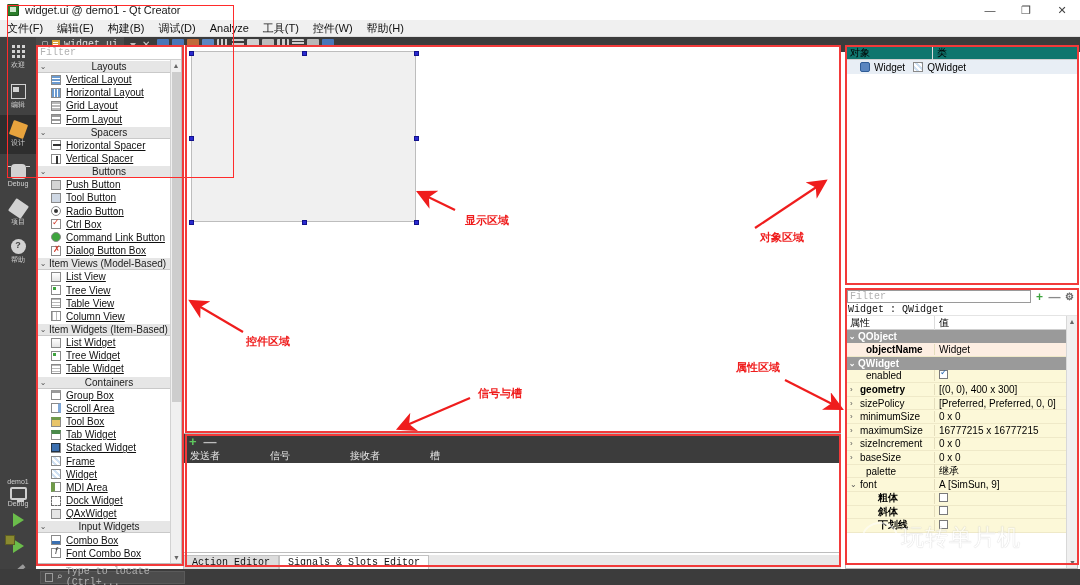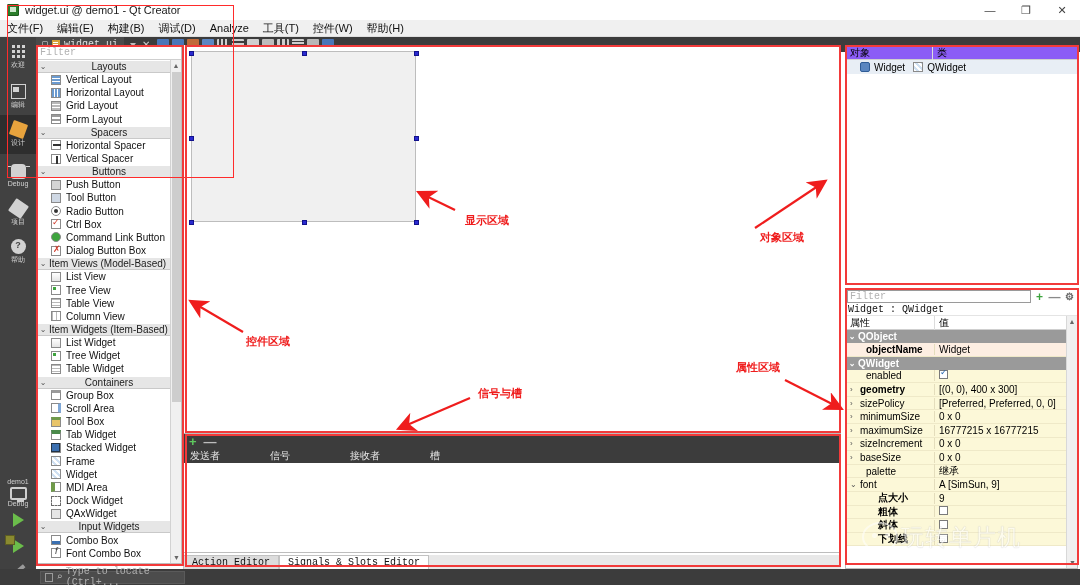--- a/index.html
+++ b/index.html
@@ -193,21 +193,21 @@
     border-bottom: 1px solid #c9c9c9; display: flex; align-items: center;
     font-size: 10px; color: #202020;
   }
   .wb-cat .chev {
     width: 12px; text-align: center; color: #555; font-size: 8px;
   }
   .wb-cat .cat-label { flex: 1; text-align: center; padding-right: 12px; }
   .wb-cat.left-label .cat-label { text-align: left; padding-right: 0; }
   .wb-row {
     height: 13.2px; display: flex; align-items: center; font-size: 10px;
-    color: #101010; padding-left: 14px;
+    color: #101010; padding-left: 14px; text-decoration: underline;
   }
   .wb-ic {
     width: 10px; height: 10px; margin-right: 5px; flex: none;
     border: 1px solid #8a8a8a; background: #f4f4f4;
   }
   .ic-vlayout { background: repeating-linear-gradient(#6a9bd1 0 2px, #fff 2px 3px); }
   .ic-hlayout { background: repeating-linear-gradient(90deg, #6a9bd1 0 2px, #fff 2px 3px); }
   .ic-glayout { background:
       repeating-linear-gradient(#b9b9b9 0 2px, #fff 2px 3px),
       repeating-linear-gradient(90deg, #b9b9b9 0 2px, #fff 2px 3px); }
@@ -335,21 +335,21 @@
   .loc-sq { width: 9px; height: 9px; border: 1px solid #9a9a9a; margin: 0 4px; }
   .out-tabs { display: flex; align-items: center; gap: 10px; margin-left: 6px; }
   .out-tab { color: #d8d8d8; font-size: 10px; }
 
   
   .objinspector {
     position: absolute; left: 845px; top: 45px; width: 233px; height: 239px;
     background: #fff; border: 1px solid #bdbdbd;
   }
   .oi-head {
-    height: 14px; display: flex; background: #8b5cf6;
+    height: 14px; display: flex; background: #0f766e;
     border-bottom: 1px solid #cfcfcf; font-size: 10px; align-items: center;
   }
   .oi-head .c1 { width: 86px; padding-left: 4px; }
   .oi-head .c2 { flex: 1; padding-left: 4px; border-left: 1px solid #dcdcdc; }
   .oi-row {
     height: 14px; display: flex; align-items: center; background: #e8eef5;
     font-size: 10px; padding-left: 14px;
   }
   .oi-ic {
     width: 10px; height: 10px; margin-right: 4px; background: #5a86c0;
@@ -844,27 +844,20 @@
         <div class="pe-row y">
           <div class="k">
             <span class="exp">⌄</span>
             <span>font</span>
           </div>
           <div class="v"><span>A  [SimSun, 9]</span></div>
         </div>
         <div class="pe-row y">
           <div class="k">
             <span class="exp"></span>
-            <span class="bold" style="padding-left: 18px;">点大小</span>
-          </div>
-          <div class="v"><span>9</span></div>
-        </div>
-        <div class="pe-row y">
-          <div class="k">
-            <span class="exp"></span>
             <span class="bold" style="padding-left: 18px;">粗体</span>
           </div>
           <div class="v"><span class="chkbox"></span></div>
         </div>
         <div class="pe-row y">
           <div class="k">
             <span class="exp"></span>
             <span class="bold" style="padding-left: 18px;">斜体</span>
           </div>
           <div class="v"><span class="chkbox"></span></div>

